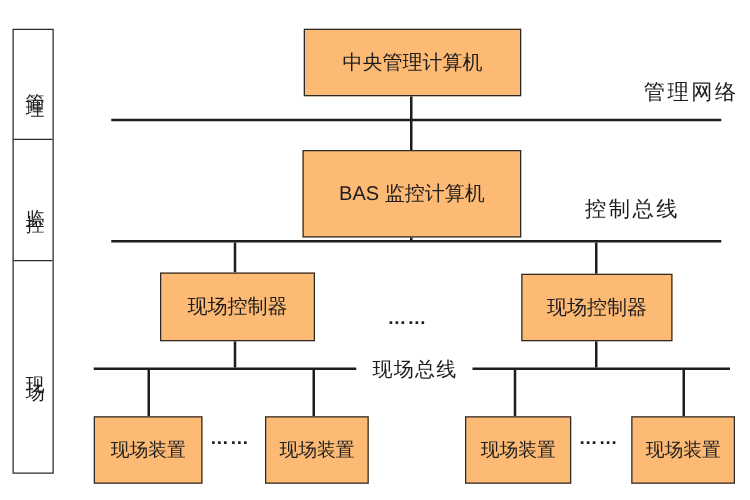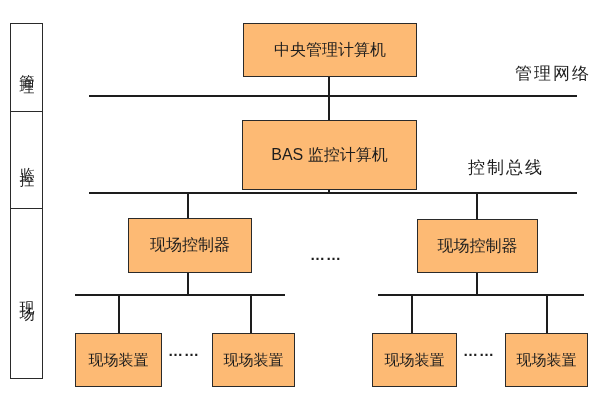--- a/index.html
+++ b/index.html
@@ -95,18 +95,19 @@
   <div class="box" id="box-bas">BAS 监控计算机</div>
   <div class="box" id="box-fc1">现场控制器</div>
   <div class="box" id="box-fc2">现场控制器</div>
   <div class="box" id="box-fd1">现场装置</div>
   <div class="box" id="box-fd2">现场装置</div>
   <div class="box" id="box-fd3">现场装置</div>
   <div class="box" id="box-fd4">现场装置</div>
 
   <div class="lbl" id="lbl-mgmt">管理网络</div>
   <div class="lbl" id="lbl-ctrl">控制总线</div>
+  <div class="lbl" id="lbl-field">现场总线</div>
 
   <div class="dots" id="dots-mid">……</div>
   <div class="dots" id="dots-left">……</div>
   <div class="dots" id="dots-right">……</div>
 
 </div>
 
 </body></html>

